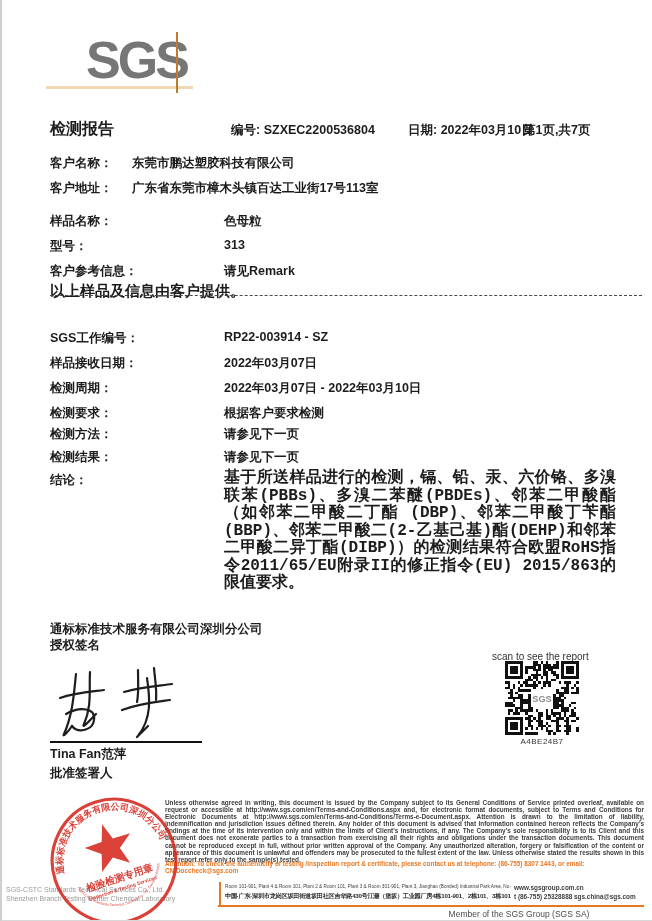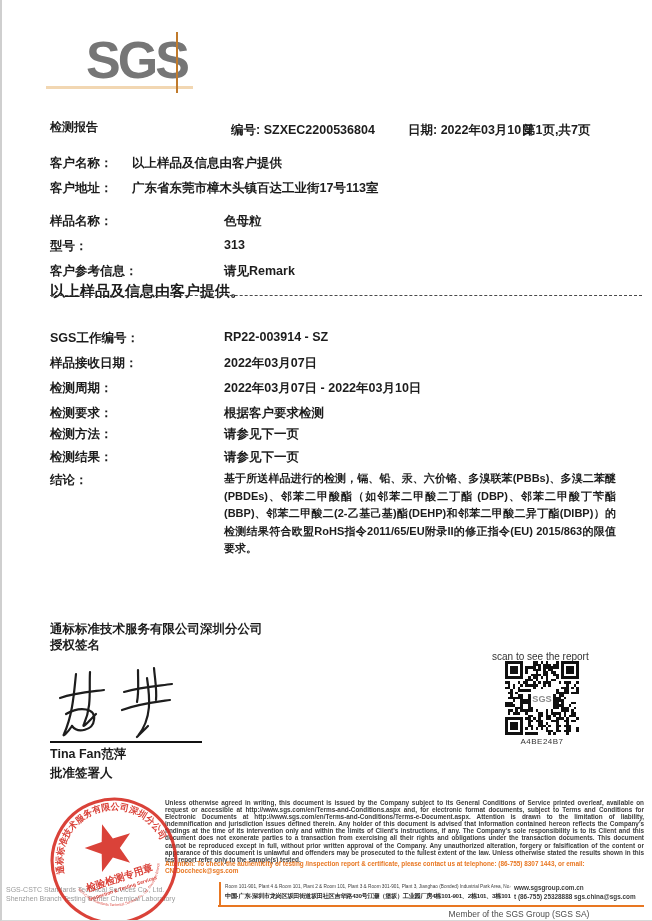--- a/index.html
+++ b/index.html
@@ -13,36 +13,36 @@
 
   
   .logo-text {
     left:84px; top:30px; font-size:52px; font-weight:800;
     letter-spacing:-3px; color:#767676;
   }
   .logo-hline { left:44px; top:86px; width:147px; height:3px; background:#f2d7b2; }
   .logo-vline { left:174px; top:32px; width:2px; height:61px; background:#c07a2b; }
 
   .title-row { left:0; top:119px; width:652px; height:20px; }
-  .doc-title { position:absolute; left:48px; top:0; font-size:12px; font-weight:700; }
+  .doc-title { position:absolute; left:48px; top:0; font-size:16px; font-weight:700; }
   .meta-no   { position:absolute; left:229px; top:3px; font-size:12.5px; font-weight:600; }
   .meta-date { position:absolute; left:406px; top:3px; font-size:12.5px; font-weight:600; }
   .meta-page { position:absolute; left:521px; top:3px; font-size:12.5px; font-weight:600;text-align:center; }
 
   
   .row { position:absolute; left:48px; width:590px; font-size:12.5px; font-weight:600; }
   .row .lbl { position:absolute; left:0; top:0; }
   .row .val-near { position:absolute; left:82px; top:0; }
   .row .val-col  { position:absolute; left:174px; top:0; width:400px; }
   .note { left:48px; font-size:15px; font-weight:600; }
   .dashes { left:48px; top:295px; width:592px; border-top:1.5px dashed #4a4a4a; }
   .conclusion-lbl { left:48px; top:452px; font-size:12.5px; font-weight:600; }
   .conclusion-txt {
-    left:222px; top:450px; width:392px; font-size:11px; font-weight:600;
-    line-height:17.5px; text-align:justify;
+    left:222px; top:450px; width:392px; font-size:16px; font-weight:600;
+    line-height:17.5px; text-align:justify;font-family:Liberation Mono, monospace;
   }
 
   
   .sig-company { left:48px; top:621px; font-size:12.5px; font-weight:600; }
   .sig-auth    { left:48px; top:637px; font-size:12.5px; font-weight:600; }
   .sig-svg     { left:52px; top:662px; }
   .sig-line    { left:48px; top:741px; width:152px; border-top:2px solid #111; }
   .sig-name    { left:48px; top:746px; font-size:12.5px; font-weight:600; }
   .sig-role    { left:48px; top:765px; font-size:12.5px; font-weight:600; }
 
@@ -84,21 +84,21 @@
 
   <div class="abs title-row">
     <span class="doc-title">检测报告</span>
     <span class="meta-no"><span>编号:</span> <span>SZXEC2200536804</span></span>
     <span class="meta-date"><span>日期:</span> <span>2022年03月10日</span></span>
     <span class="meta-page">第1页,共7页</span>
   </div>
 
   <div class="row" style="top:155px">
     <span class="lbl">客户名称：</span>
-    <span class="val-near">以上样品及信息由客户提供</span>
+    <span class="val-near">东莞市鹏达塑胶科技有限公司</span>
   </div>
   <div class="row" style="top:180px">
     <span class="lbl">客户地址：</span>
     <span class="val-near">广东省东莞市樟木头镇百达工业街17号113室</span>
   </div>
 
   <div class="row" style="top:213px">
     <span class="lbl">样品名称：</span>
     <span class="val-col">色母粒</span>
   </div>

